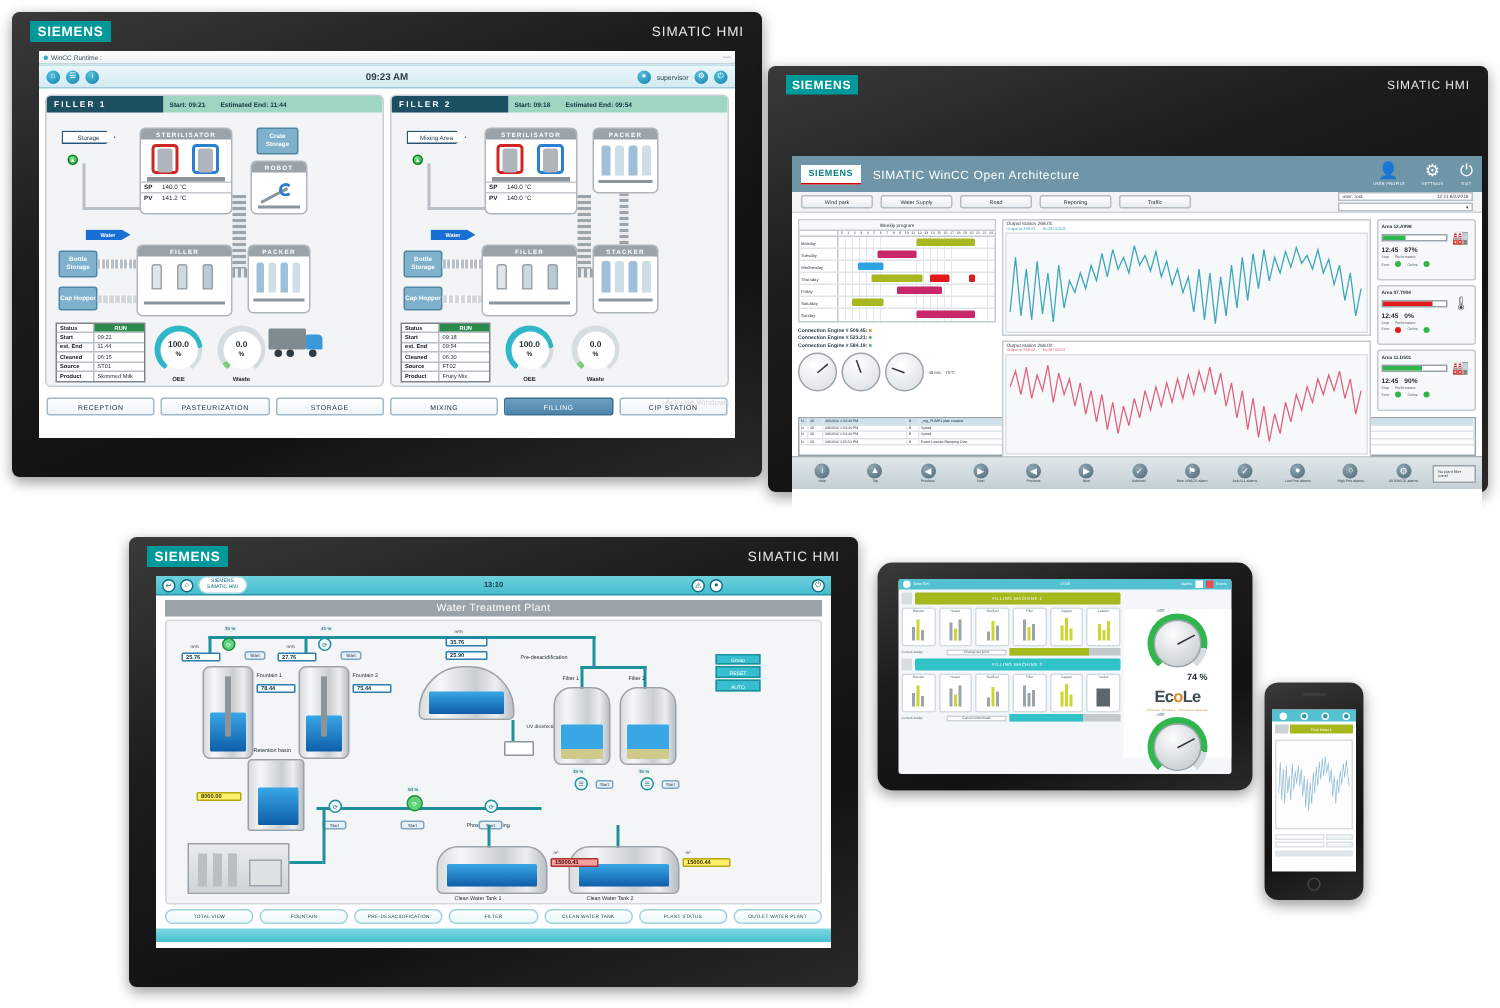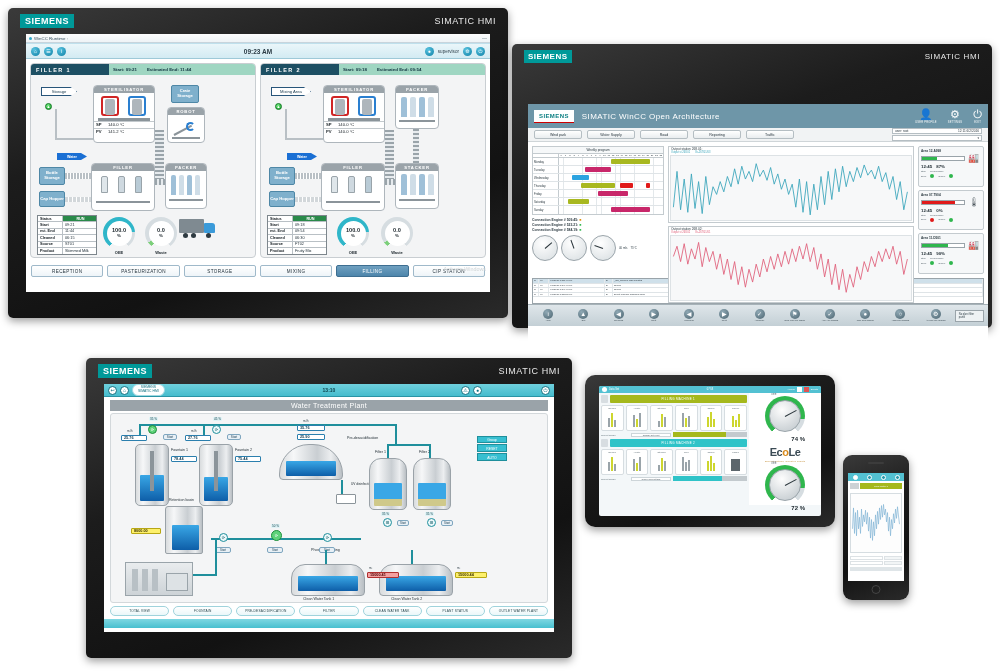--- a/index.html
+++ b/index.html
@@ -352,21 +352,21 @@
   #tab1 .screen { left:14px; top:11px; width:222px; height:130px; background:#f3f7f9; }
   .tb-top { height:7px; background:#53c1d2; display:flex; align-items:center; padding:0 3px; position:relative; }
   .tb-top .lg { width:5px;height:5px;border-radius:50%;background:#fff; }
   .tb-top .tt { font-size:2.6px; color:#fff; margin-left:2px; }
   .tb-time { position:absolute; left:0;right:0; text-align:center; font-size:2.6px; color:#fff; }
   .tb-right { margin-left:auto; display:flex; gap:2px; align-items:center; font-size:2.4px; color:#fff;}
   .tb-sq { width:5px;height:5px;background:#fff; }
   .tb-sq.red { background:#e05353; }
   .tb-body { display:flex; height:112px; }
   .tb-main { width:150px; padding:2px; display:flex; flex-direction:column; gap:2px; }
-  .tb-side { flex:1; display:flex; flex-direction:column; align-items:center; justify-content:space-around; background:#fff; }
+  .tb-side { flex:1; display:flex; flex-direction:column; align-items:center; justify-content:space-around; background:#fff;margin-top:13px; }
   .mach-head {
     height:8px; display:flex; align-items:center; justify-content:center;
     color:#fff; font-size:3px; letter-spacing:.3px; border-radius:1px;
   }
   .mach-head.olive { background:#a5b81c; }
   .mach-head.teal { background:#2fc3c8; }
   .mach-grid { display:flex; gap:2px; }
   .mcell {
     flex:1; height:26px; background:#fff; border:1px solid #d6dde1; border-radius:2px;
     display:flex; flex-direction:column; align-items:center; padding-top:1px;

